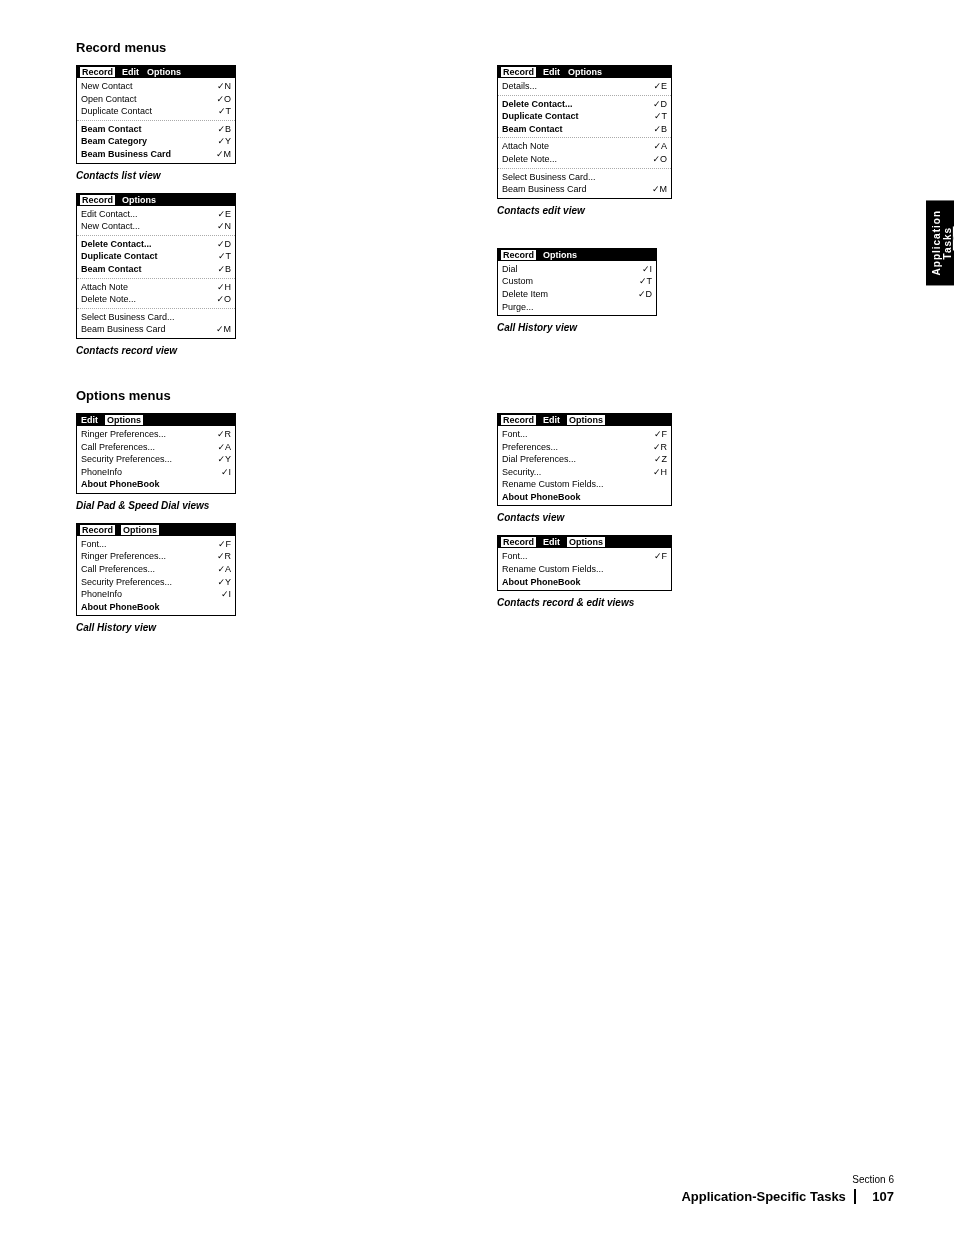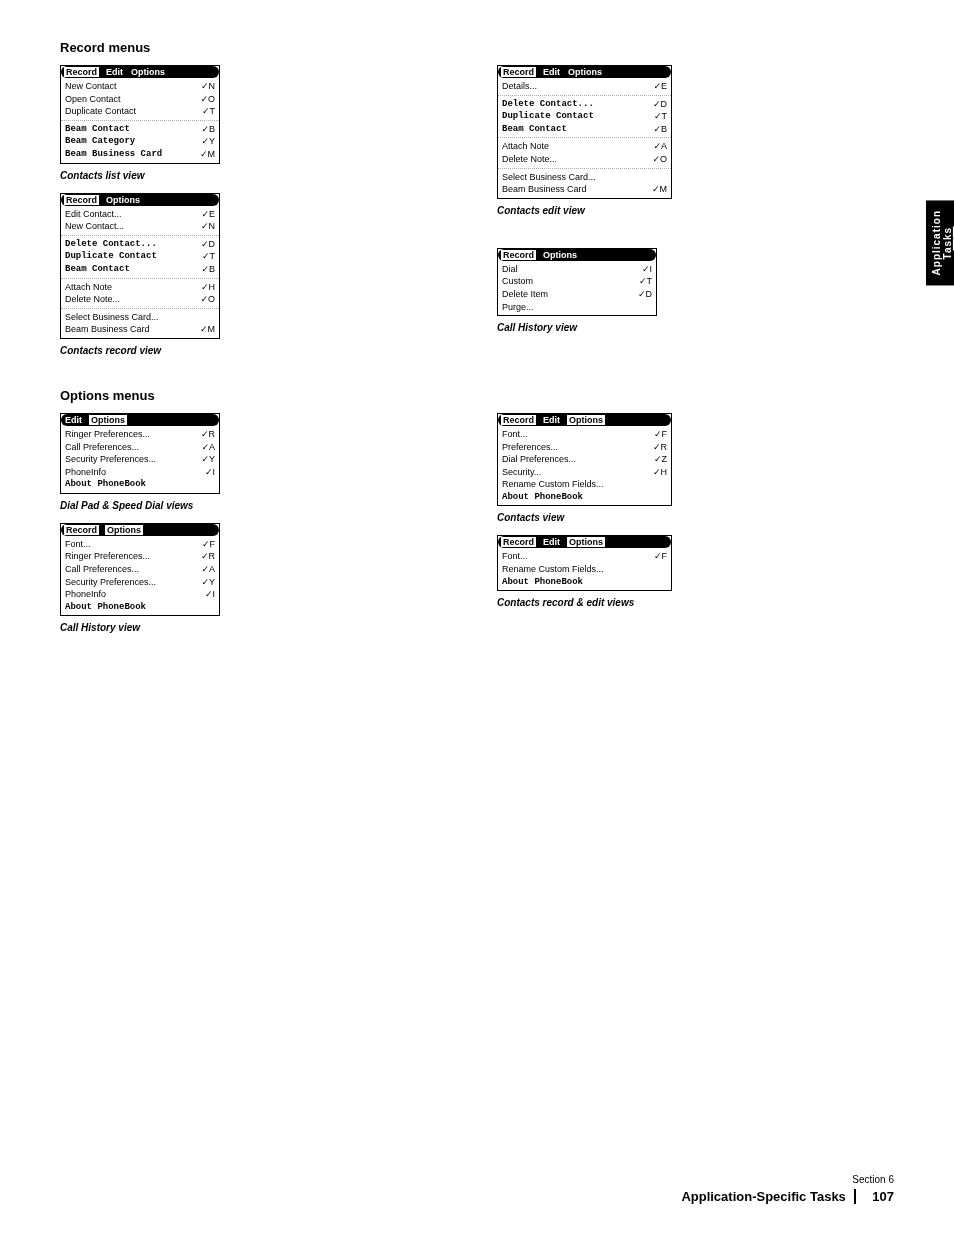--- a/index.html
+++ b/index.html
@@ -5,21 +5,21 @@
     * { margin: 0; padding: 0; box-sizing: border-box; }
     body {
       width: 954px;
       min-height: 1235px;
       background: #fff;
       font-family: Arial, sans-serif;
       position: relative;
     }
 
     .page-content {
-      padding: 40px 60px;
+      padding: 40px 76px;
       position: relative;
     }
 
     
     .section-title {
       font-size: 13px;
       font-weight: bold;
       margin-bottom: 10px;
       color: #000;
     }
@@ -73,21 +73,20 @@
       color: #000;
       line-height: 1.4;
     }
 
     .menu-row-label {
       font-weight: normal;
     }
 
     .menu-row-label.bold {
       font-weight: bold;
-      font-family: Liberation Mono, monospace;
     }
 
     .menu-row-shortcut {
       font-size: 9px;
       white-space: nowrap;
     }
 
     .caption {
       font-size: 10px;
       font-weight: bold;
@@ -172,21 +171,20 @@
       font-weight: bold;
       margin-top: 10px;
       margin-bottom: 10px;
       color: #000;
     }
 
     .menu-header-plain {
       background: #000;
       display: flex;
       padding: 1px 3px;
-      border-radius: 6px;
     }
 
     .mh-black {
       color: #fff;
       font-size: 9px;
       font-weight: bold;
       margin-right: 6px;
       padding: 0 1px;
     }
 

